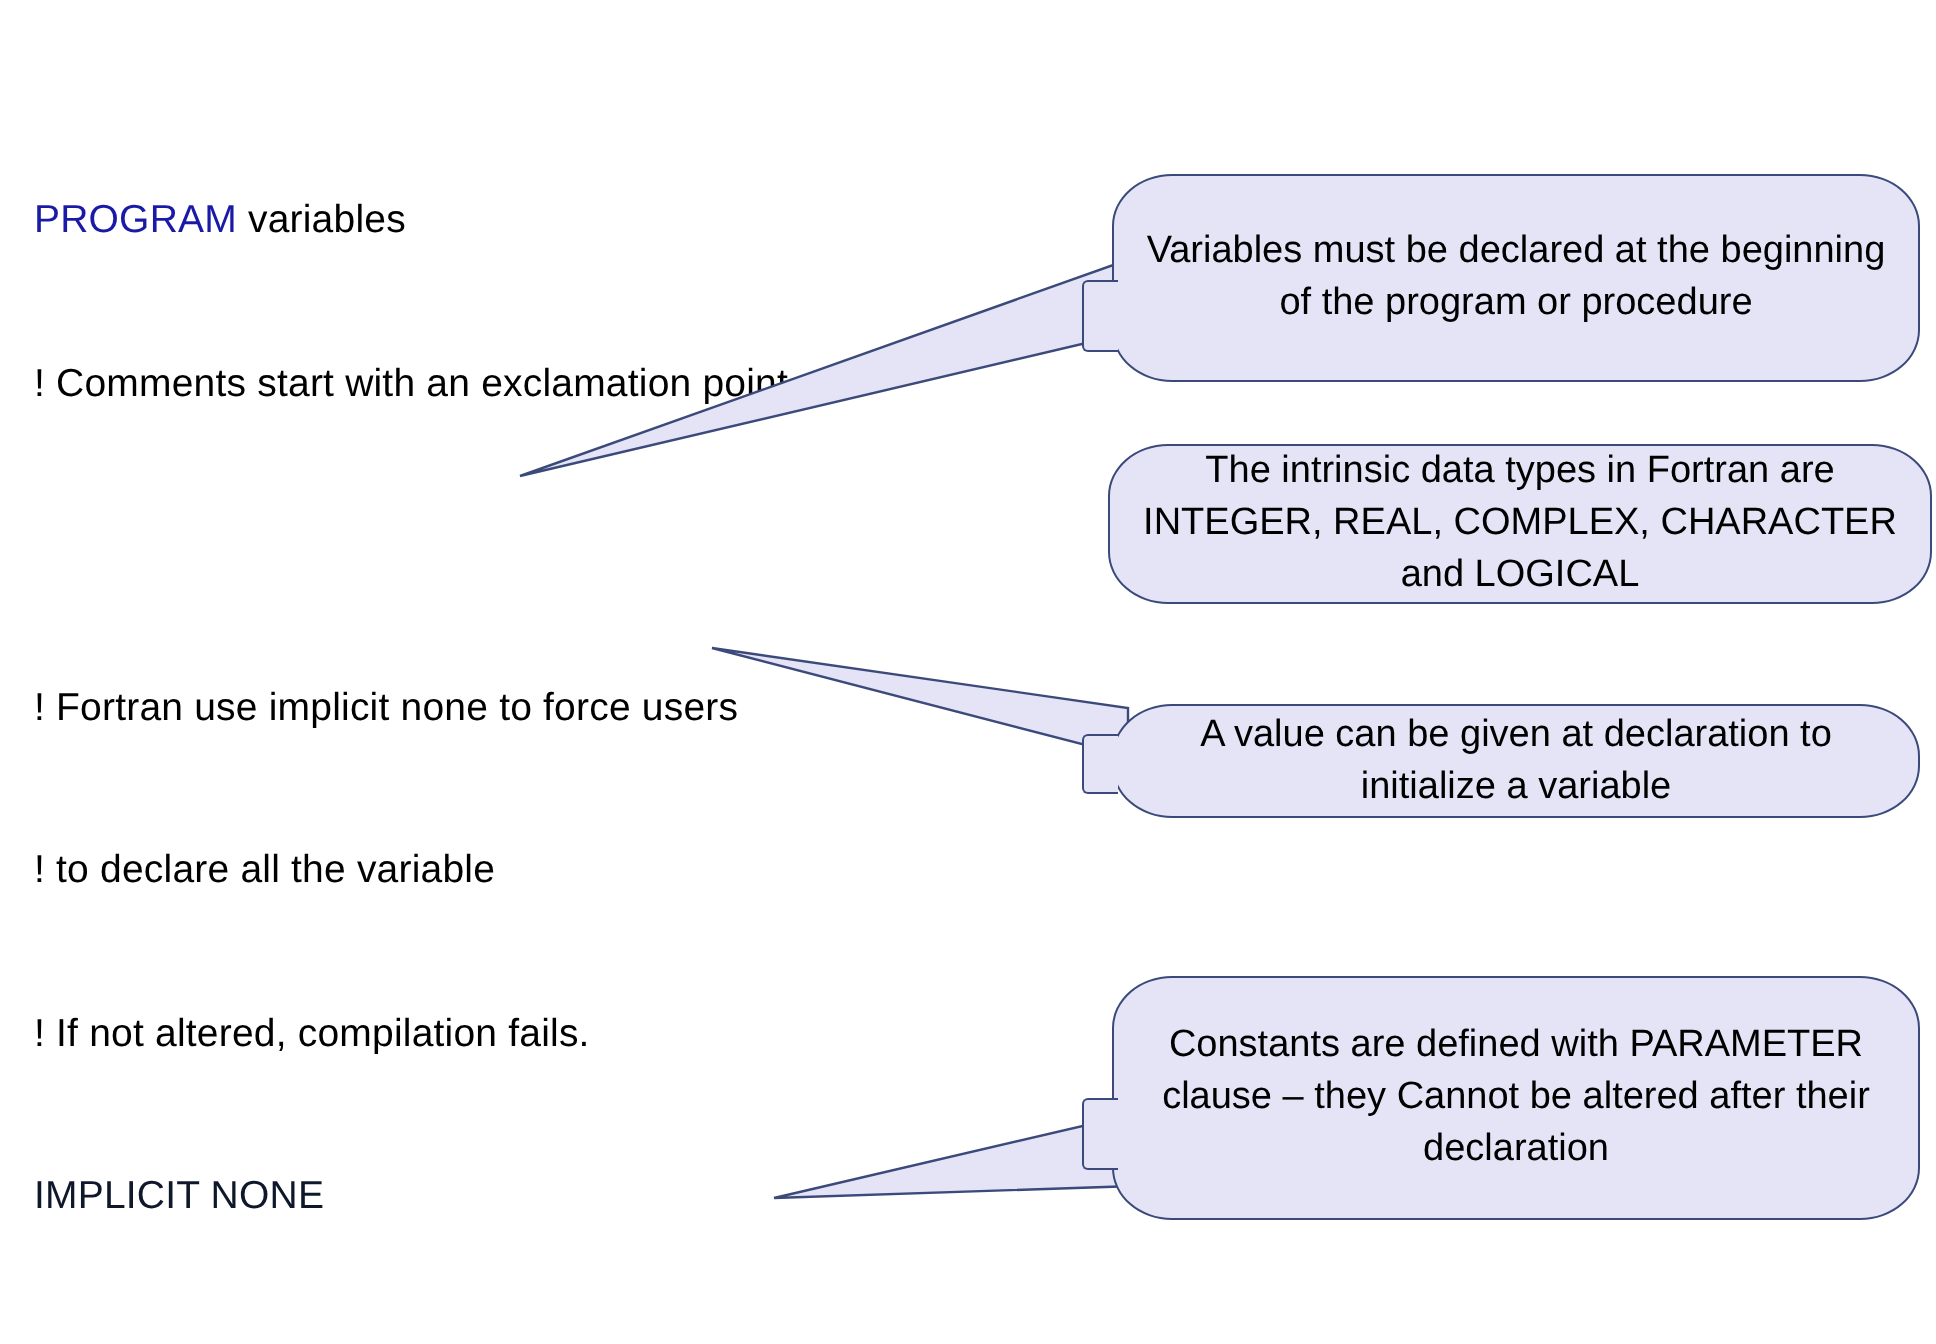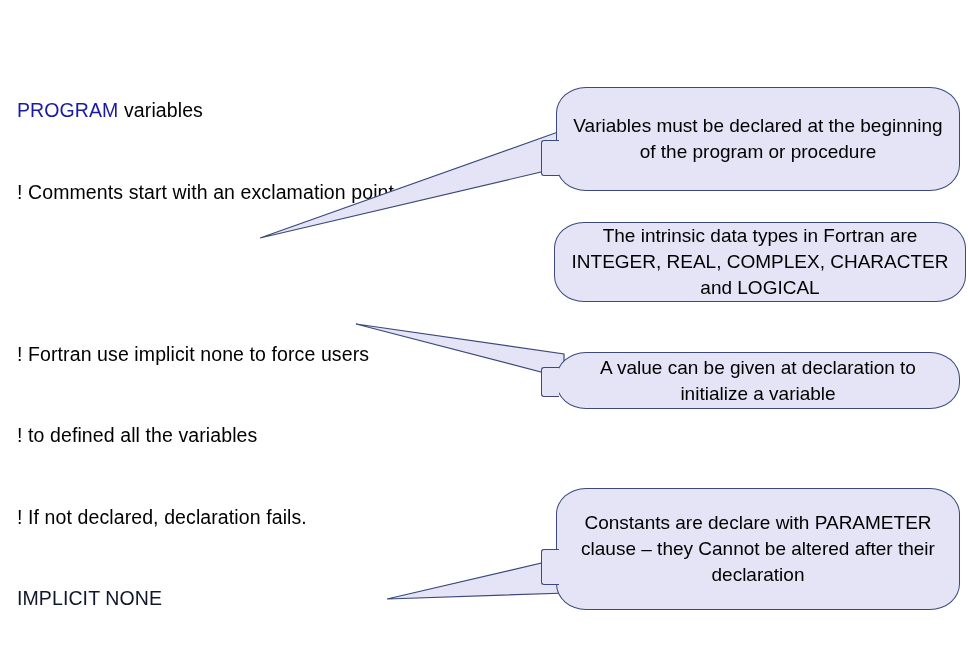--- a/index.html
+++ b/index.html
@@ -90,22 +90,22 @@
 <body>
 
 <div id="slide" data-name="slide-canvas">
 
   <div id="code-block" data-name="fortran-code-block">
 
     <div class="code-line" data-name="code-line-1"><span class="kw-blue" data-name="keyword-program">PROGRAM</span><span data-name="code-line-1-text"> variables</span></div>
     <div class="code-line" data-name="code-line-2">! Comments start with an exclamation point.</div>
     <div class="blank-line" data-name="code-line-3-blank"></div>
     <div class="code-line" data-name="code-line-4">! Fortran use implicit none to force users</div>
-    <div class="code-line" data-name="code-line-5">! to defined all the variables</div>
-    <div class="code-line" data-name="code-line-6">! If not declared, declaration fails.</div>
+    <div class="code-line" data-name="code-line-5">! to declare all the variable</div>
+    <div class="code-line" data-name="code-line-6">! If not altered, compilation fails.</div>
     <div class="code-line" data-name="code-line-7"><span class="kw-red" data-name="keyword-implicit-none">IMPLICIT NONE</span></div>
     <div class="blank-line" data-name="code-line-8-blank"></div>
     
     
     
     
     
     
     
     
@@ -137,16 +137,16 @@
 
   <div class="callout has-tail" data-name="callout-initialize-value" style="left:556px; top:352px; width:404px; height:57px;">
     <span data-name="callout-initialize-value-text">A value can be given at declaration to initialize a variable</span>
   </div>
 
   <div class="callout" data-name="callout-intrinsic-types" style="left:554px; top:222px; width:412px; height:80px;">
     <span data-name="callout-intrinsic-types-text">The intrinsic data types in Fortran are INTEGER, REAL, COMPLEX, CHARACTER and LOGICAL</span>
   </div>
 
   <div class="callout has-tail" data-name="callout-parameter-constants" style="left:556px; top:488px; width:404px; height:122px;">
-    <span data-name="callout-parameter-constants-text">Constants are declare with PARAMETER clause – they Cannot be altered after their declaration</span>
+    <span data-name="callout-parameter-constants-text">Constants are defined with PARAMETER clause – they Cannot be altered after their declaration</span>
   </div>
 
 </div>
 
 </body></html>

